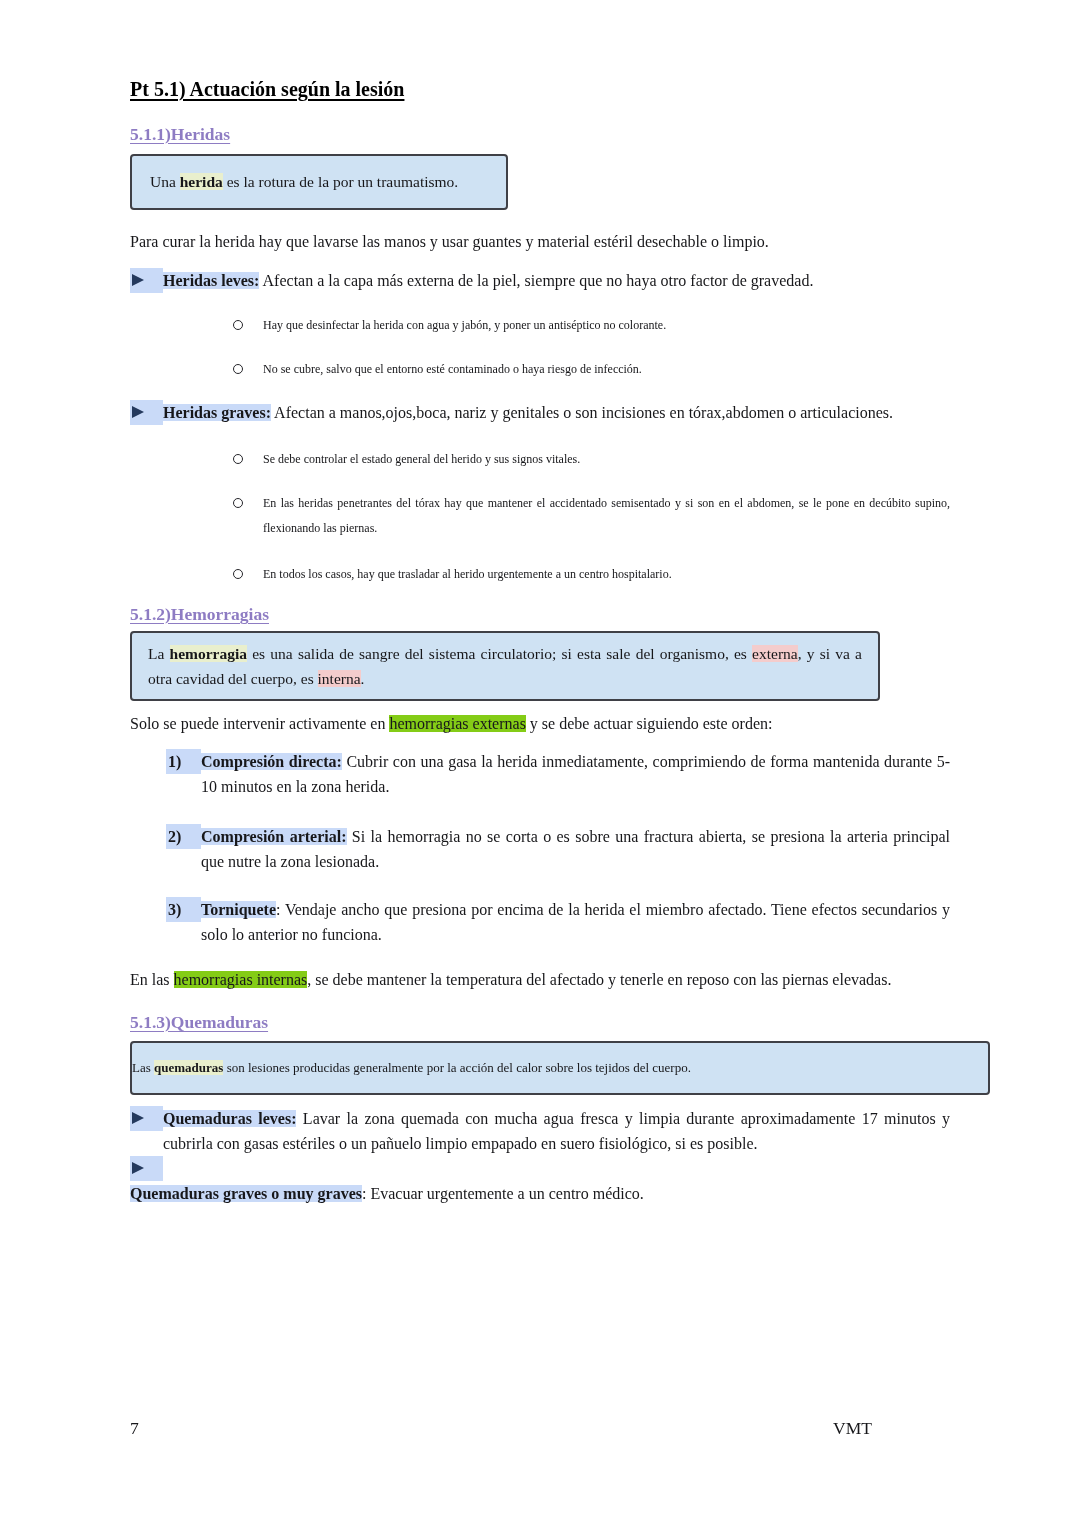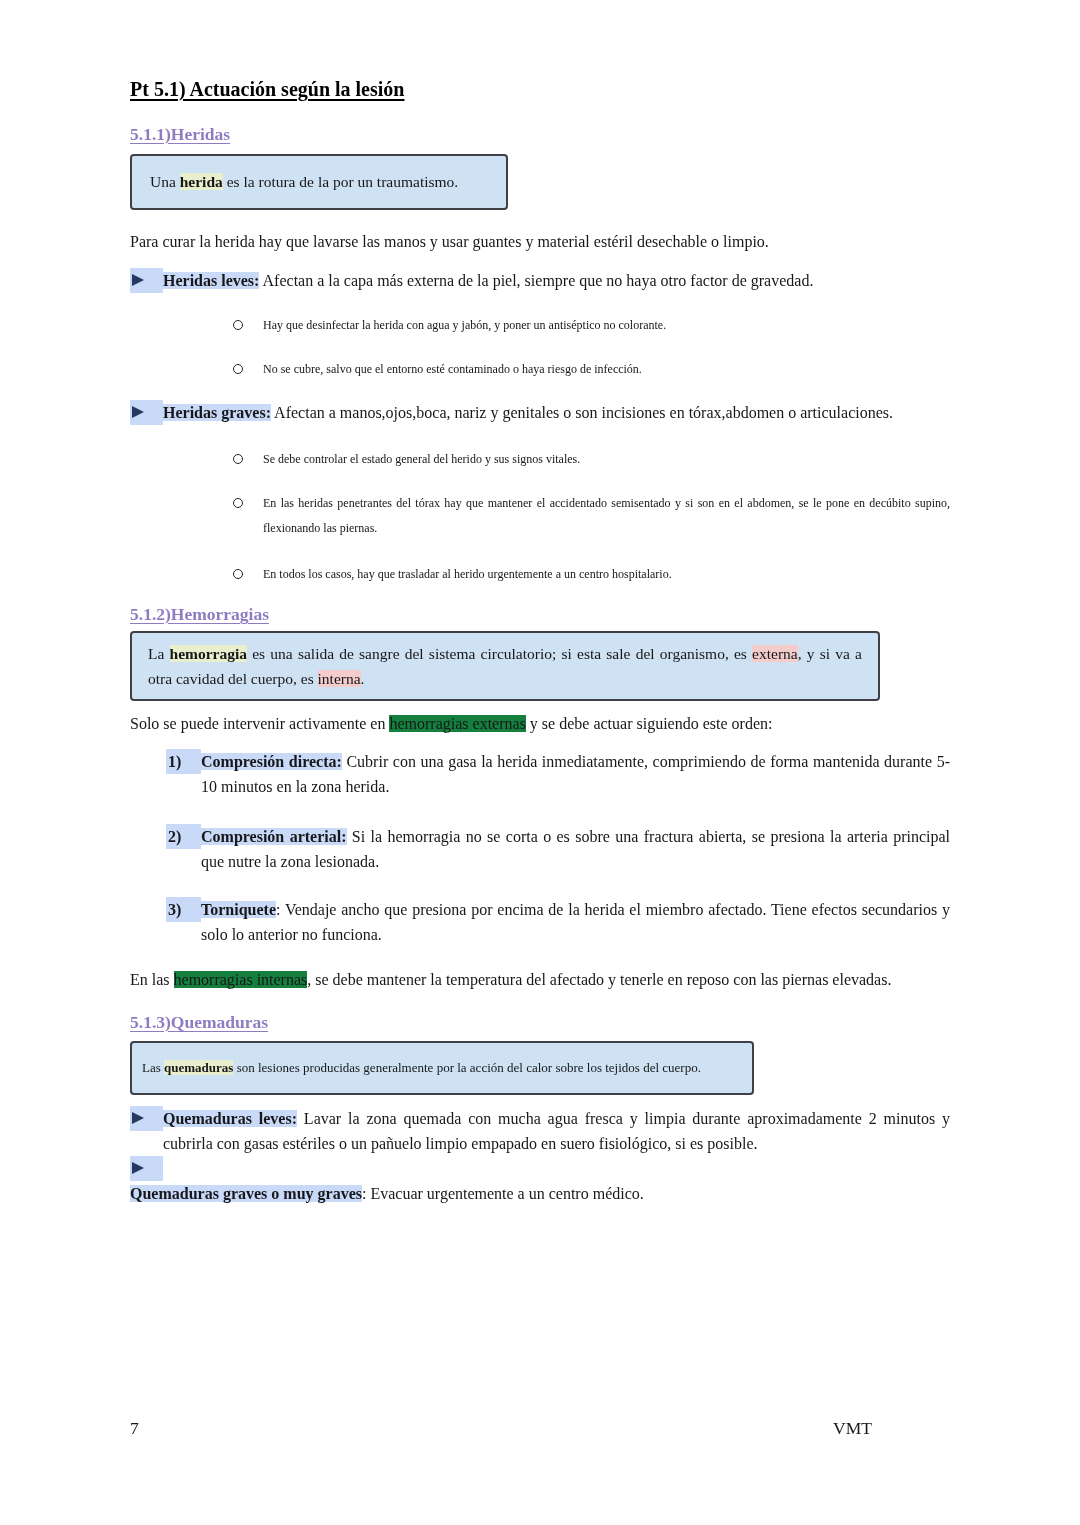--- a/index.html
+++ b/index.html
@@ -33,26 +33,26 @@
 
   
   .def-box {
     background:#cfe2f3;
     border:2.5px solid #3f4046;
     border-radius:4px;
     box-sizing:border-box;
   }
   .box-1 { margin-top:9px; width:378px; padding:14px 18px; font-size:15.5px; line-height:24px; }
   .box-2 { margin-top:6px; width:750px; padding:8px 16px; font-size:15.5px; line-height:25px; text-align:justify; }
-  .box-3 { margin-top:8px; width:624px; padding:16px 10px; font-size:13px; line-height:18px; }
+  .box-3 { margin-top:8px; width:860px; padding:16px 0; font-size:13px; line-height:18px; }
 
   
   .hl-kw   { background:#e9efcd; font-weight:bold; }
   .hl-pink { background:#f4cccc; }
-  .hl-green{ background:#15803d; }
+  .hl-green{ background:#84cc16; }
   .term    { background:#c9daf8; font-weight:bold; }
 
   
   .para { font-size:16px; line-height:25px; }
   .p-intro   { margin-top:19px; }
   .p-intro-2 { margin-top:10px; }
   .p-outro   { margin-top:20px; text-align:justify; }
 
   
   .bullet { display:flex; font-size:16px; line-height:25px; }
@@ -172,21 +172,21 @@
   </div>
 
   <div class="section-heading sh-3">5.1.3)Quemaduras</div>
 
   <div class="def-box box-3">
     <span>Las </span><span class="hl-kw">quemaduras</span><span> son lesiones producidas generalmente por la acción del calor sobre los tejidos del cuerpo.</span>
   </div>
 
   <div class="bullet mt-11">
     <span class="marker-cell marker-hl"><span class="arrow-icon"></span></span>
-    <span class="btext"><span class="term">Quemaduras leves:</span><span> Lavar la zona quemada con mucha agua fresca y limpia durante aproximadamente 2 minutos y cubrirla con gasas estériles o un pañuelo limpio empapado en suero fisiológico, si es posible.</span></span>
+    <span class="btext"><span class="term">Quemaduras leves:</span><span> Lavar la zona quemada con mucha agua fresca y limpia durante aproximadamente 17 minutos y cubrirla con gasas estériles o un pañuelo limpio empapado en suero fisiológico, si es posible.</span></span>
   </div>
 
   <div class="bullet mt-0">
     <span class="marker-cell marker-hl"><span class="arrow-icon"></span></span>
     <span class="btext"><span class="term">Quemaduras graves o muy graves</span><span>: Evacuar urgentemente a un centro médico.</span></span>
   </div>
 
   <div class="doc-footer">
     <div>7</div>
     <div class="ftr-right">VMT</div>

